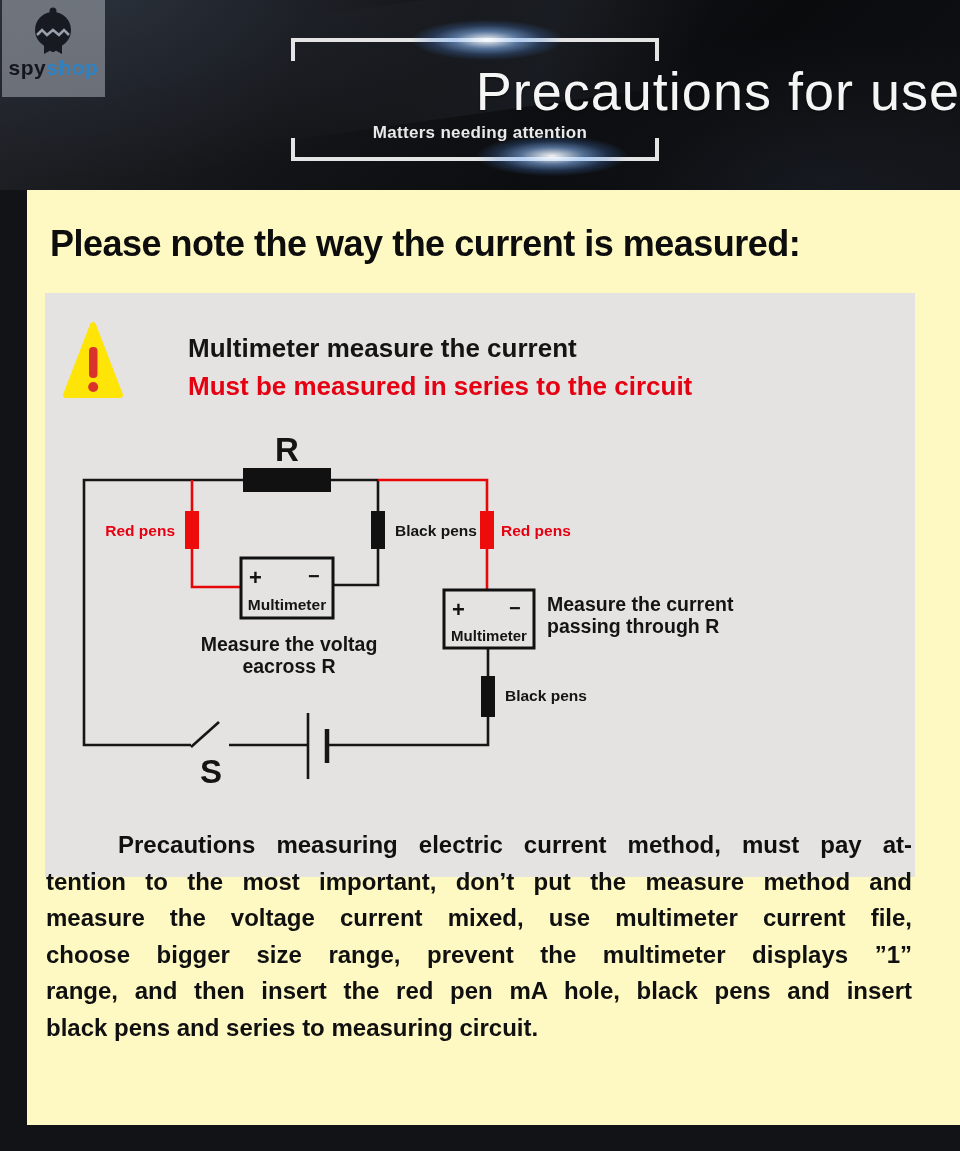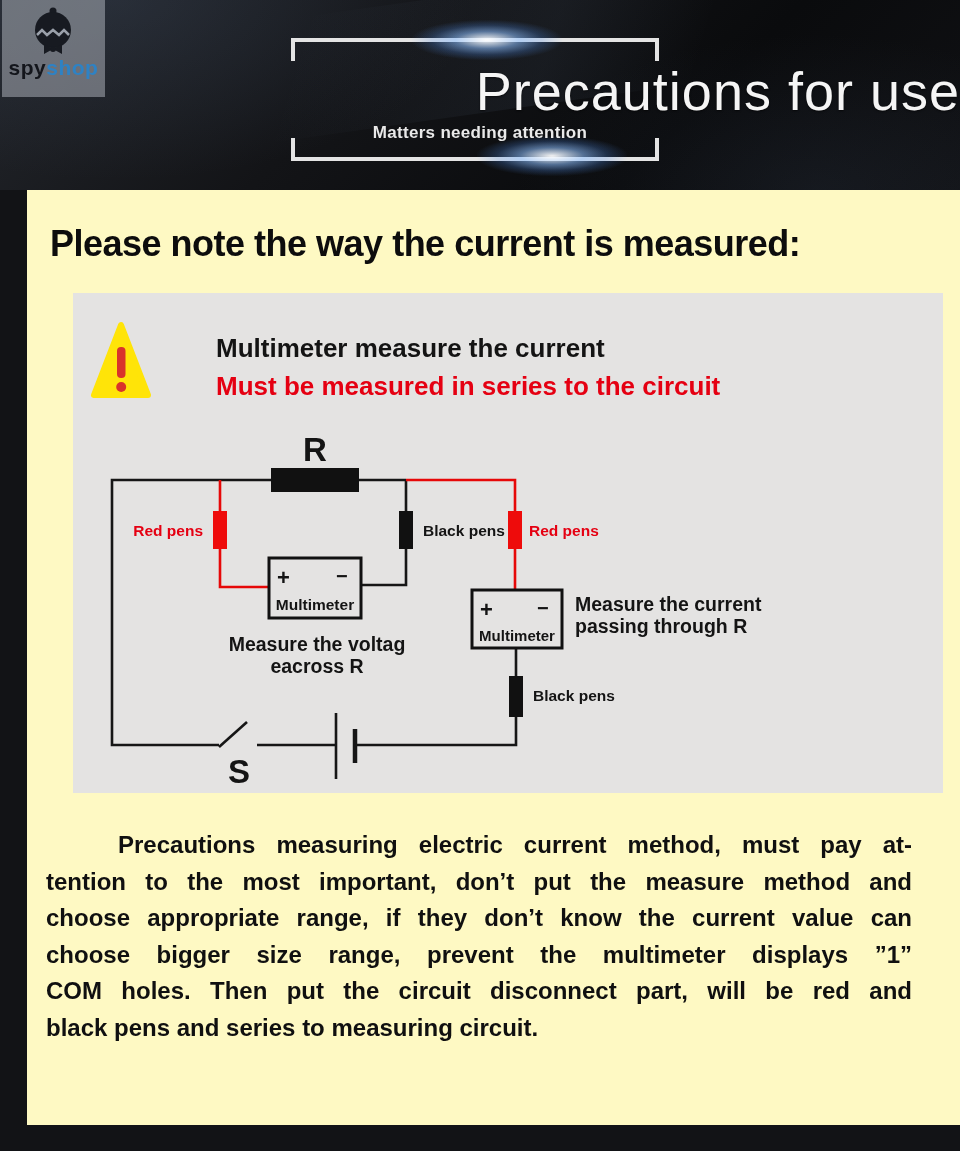--- a/index.html
+++ b/index.html
@@ -61,23 +61,22 @@
   .panel{
     position:absolute;left:27px;top:190px;width:903px;height:935px;
     background:#fef9c3;
     padding-left:32px;
   }
   .intro-heading{
     position:absolute;left:23px;top:33px;width:860px;margin:0;
     color:#0d0d0d;font-size:36px;font-weight:600;letter-spacing:-.5px;
   }
   .graybox{
-    position:absolute;left:18px;top:103px;width:870px;height:500px;
+    position:absolute;left:18px;top:103px;width:870px;height:584px;
     background:#e4e3e2;
-    margin-left:28px;
   }
   .graybox svg{position:absolute;left:0;top:0;}
   
   .paragraph{
     position:absolute;left:19px;top:637px;width:866px;
     color:#101010;font-size:24px;font-weight:600;line-height:36.6px;
   }
   .pline{text-align:justify;text-align-last:justify;}
   .pline.first{text-indent:72px;}
   .pline.last{text-align-last:left;}
@@ -180,19 +179,19 @@
       <text x="502" y="318" font-size="19.5" font-weight="600" fill="#141414">Measure the current</text>
       <text x="502" y="340" font-size="19.5" font-weight="600" fill="#141414">passing through R</text>
 
       <text x="166" y="490" font-size="33" font-weight="600" fill="#141414" text-anchor="middle">S</text>
     </svg>
   </div>
 
   <div class="paragraph">
     <div class="pline first">Precautions measuring electric current method, must pay at-</div>
     <div class="pline">tention to the most important, don’t put the measure method and</div>
-    <div class="pline">choose appropriate range, if they don’t know the current value can</div>
+    <div class="pline">measure the voltage current mixed, use multimeter current file,</div>
     <div class="pline">choose bigger size range, prevent the multimeter displays ”1”</div>
-    <div class="pline">COM holes. Then put the circuit disconnect part, will be red and</div>
+    <div class="pline">range, and then insert the red pen mA hole, black pens and insert</div>
     <div class="pline last">black pens and series to measuring circuit.</div>
   </div>
 
 </div>
 
 </body></html>

